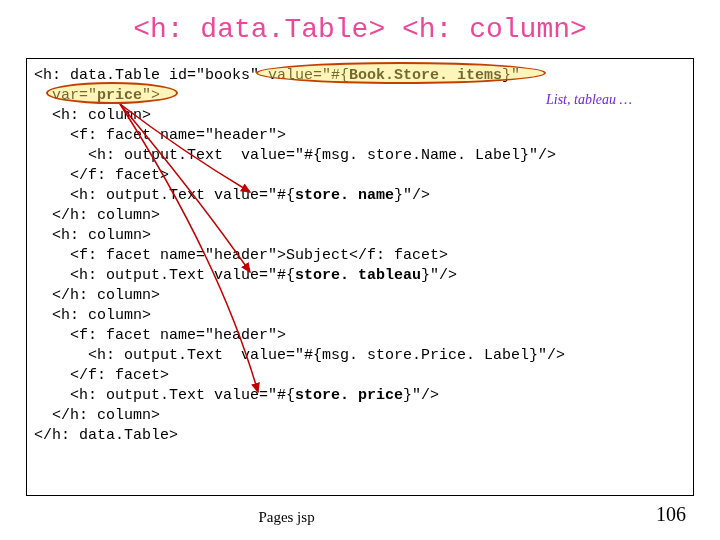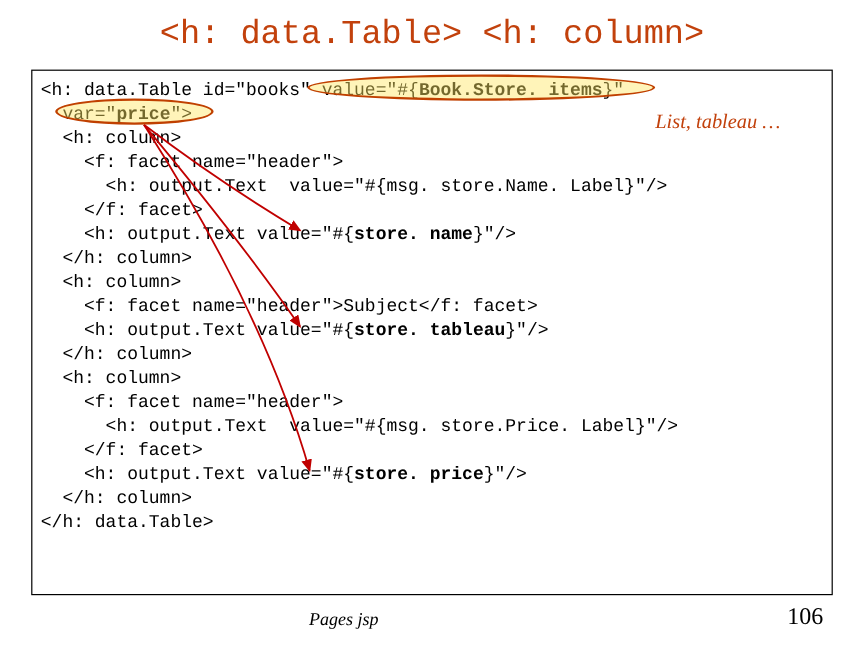--- a/index.html
+++ b/index.html
@@ -8,21 +8,21 @@
     width: 720px;
     height: 540px;
     background: #fff;
     font-family: "Times New Roman", Times, serif;
     position: relative;
     overflow: hidden;
   }
   .title {
     text-align: center;
     font-family: "Courier New", monospace;
-    color: #c2410c;
+    color: #ec4899;
     font-size: 28px;
     margin-top: 14px;
     margin-bottom: 6px;
   }
   .code-box {
     position: absolute;
     left: 26px;
     top: 58px;
     width: 668px;
     height: 438px;
@@ -37,40 +37,39 @@
     font-size: 15px;
     line-height: 20px;
     white-space: pre;
     color: #000;
   }
   .code b { font-weight: bold; text-align: right; }
   .annotation {
     position: absolute;
     font-family: "Times New Roman", Times, serif;
     font-style: italic;
-    font-size: 17px;
-    color: #c2410c;
+    font-size: 14px;
+    color: #6d28d9;
   }
   
   .ellipse {
     position: absolute;
     border: 2px solid #c04000;
     background: rgba(255, 230, 100, 0.45);
     border-radius: 50%;
     box-sizing: border-box;
     z-index: 5;
   }
   .footer-center {
     position: absolute;
     bottom: 14px;
     left: 0;
     width: 573px;
     text-align: center;
     font-size: 15px;
-    font-style: italic;
   }
   .footer-right {
     position: absolute;
     bottom: 14px;
     right: 34px;
     font-size: 20px;
   }
   svg.arrows {
     position: absolute;
     left: 0;

